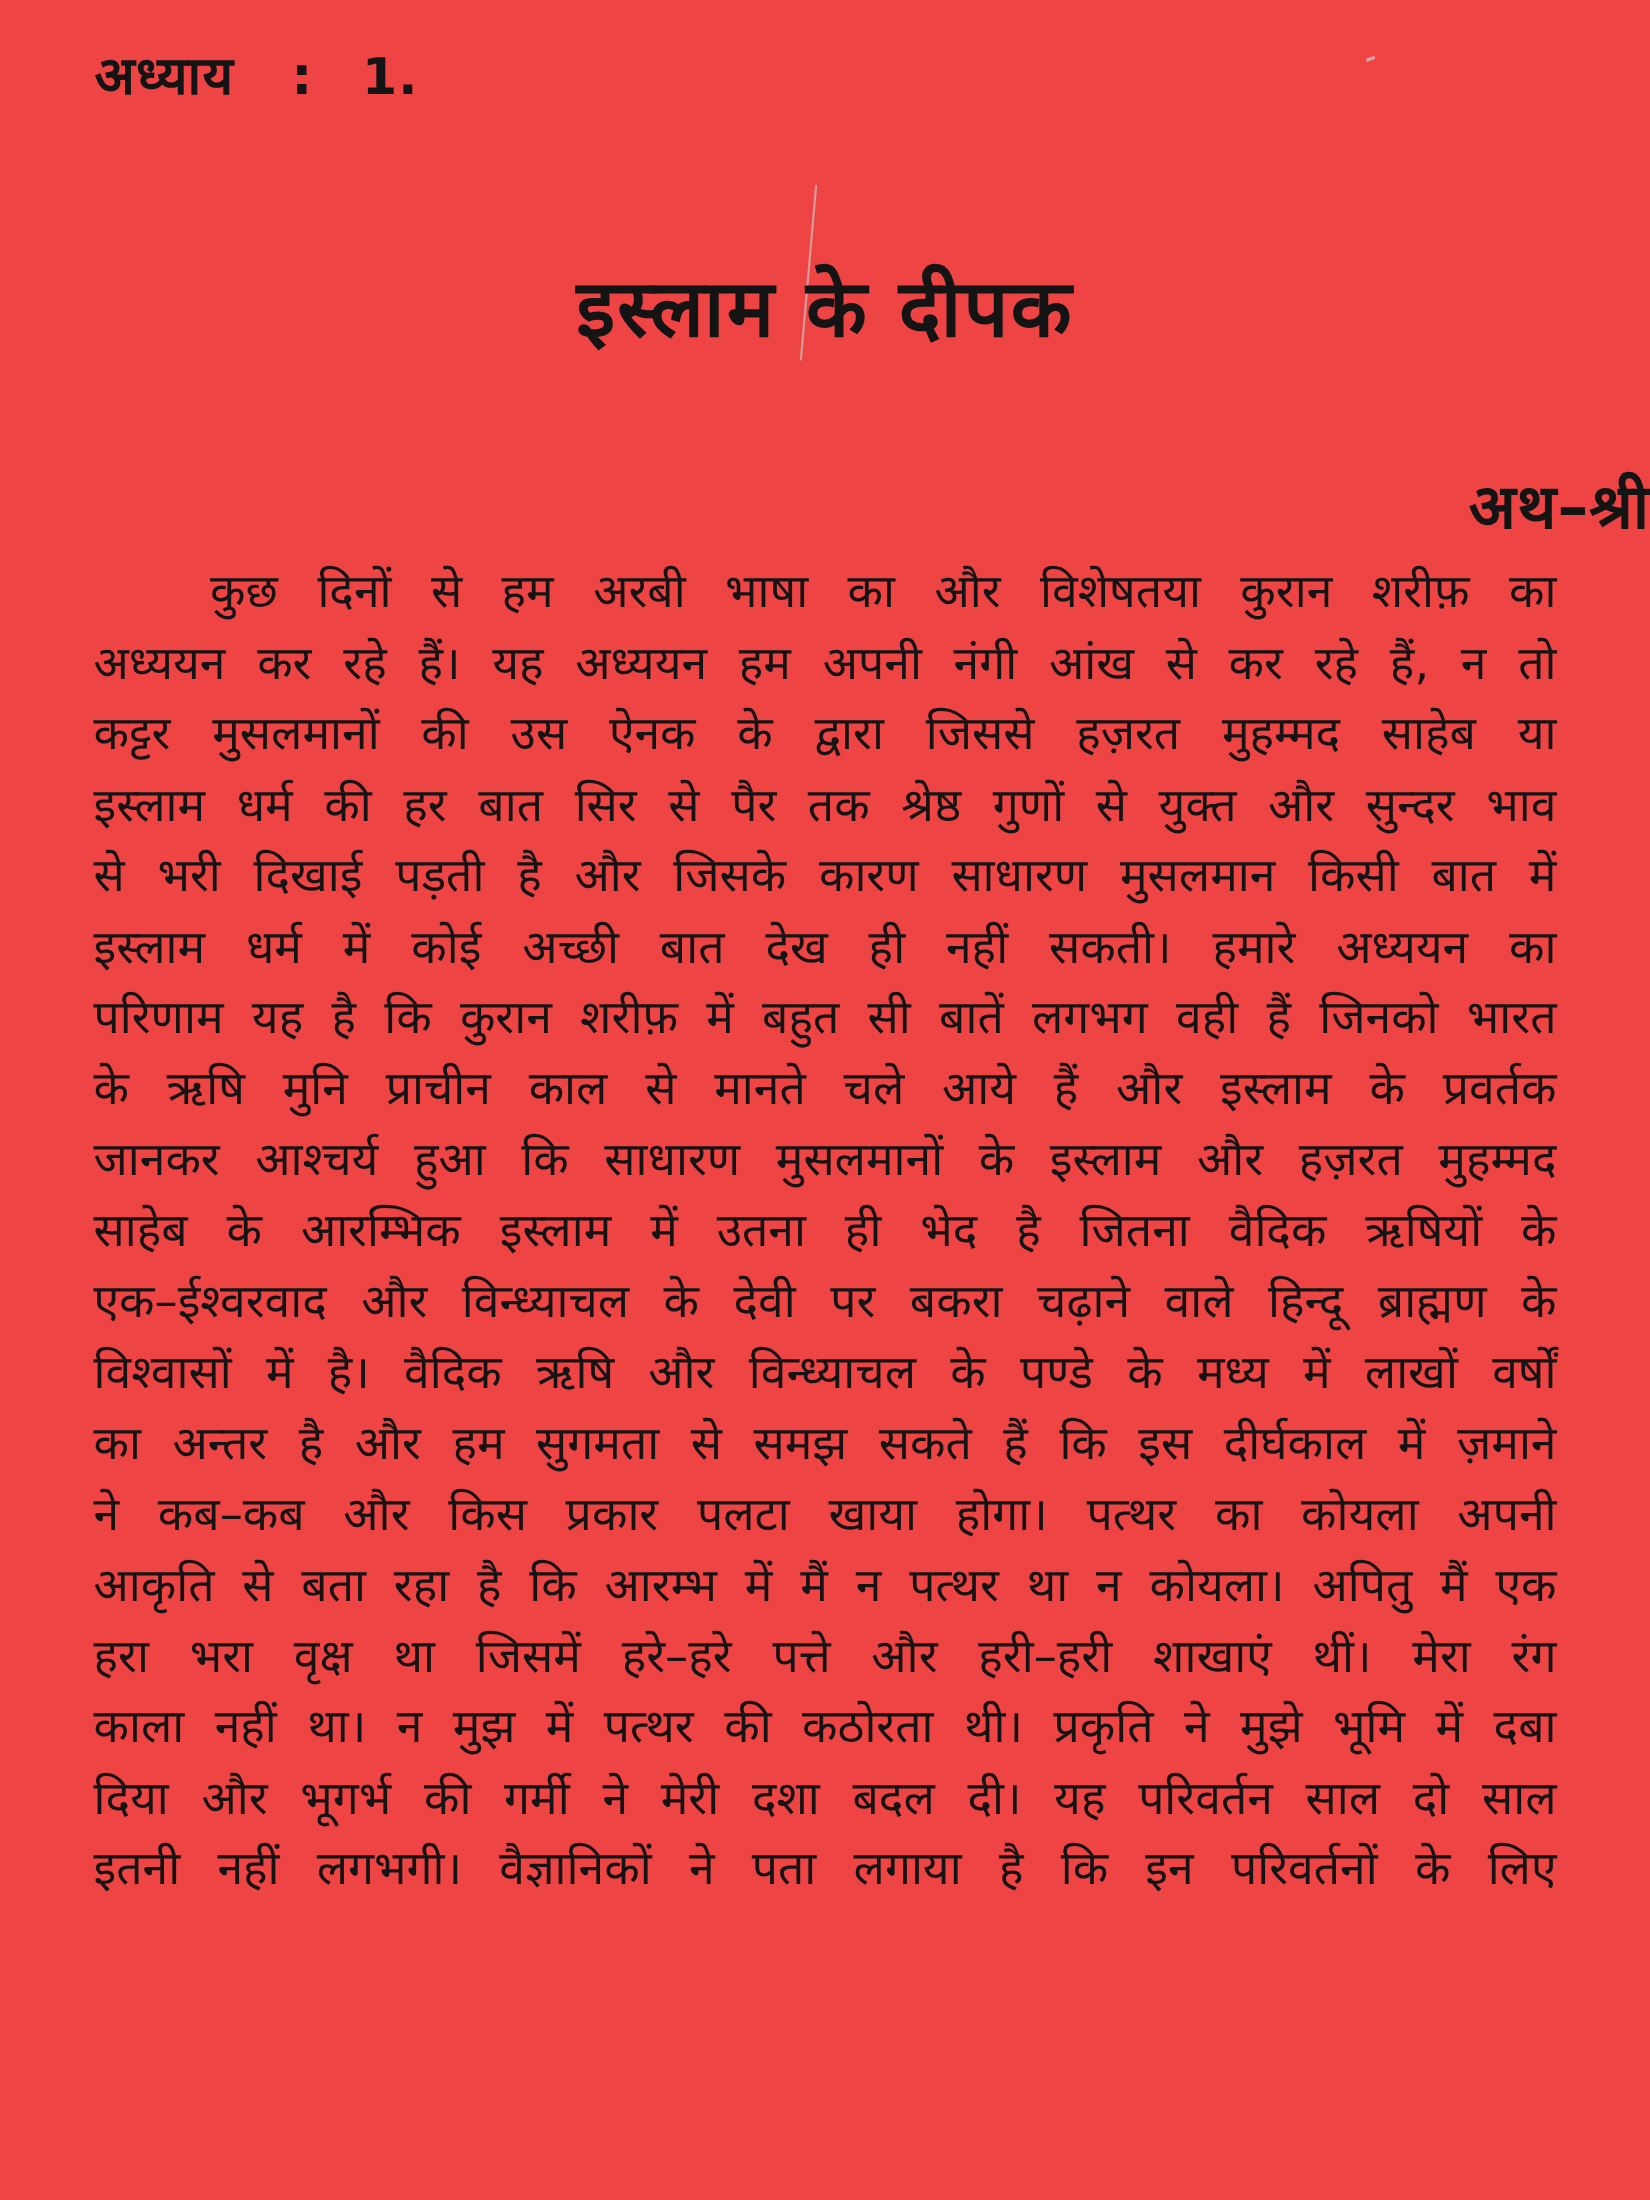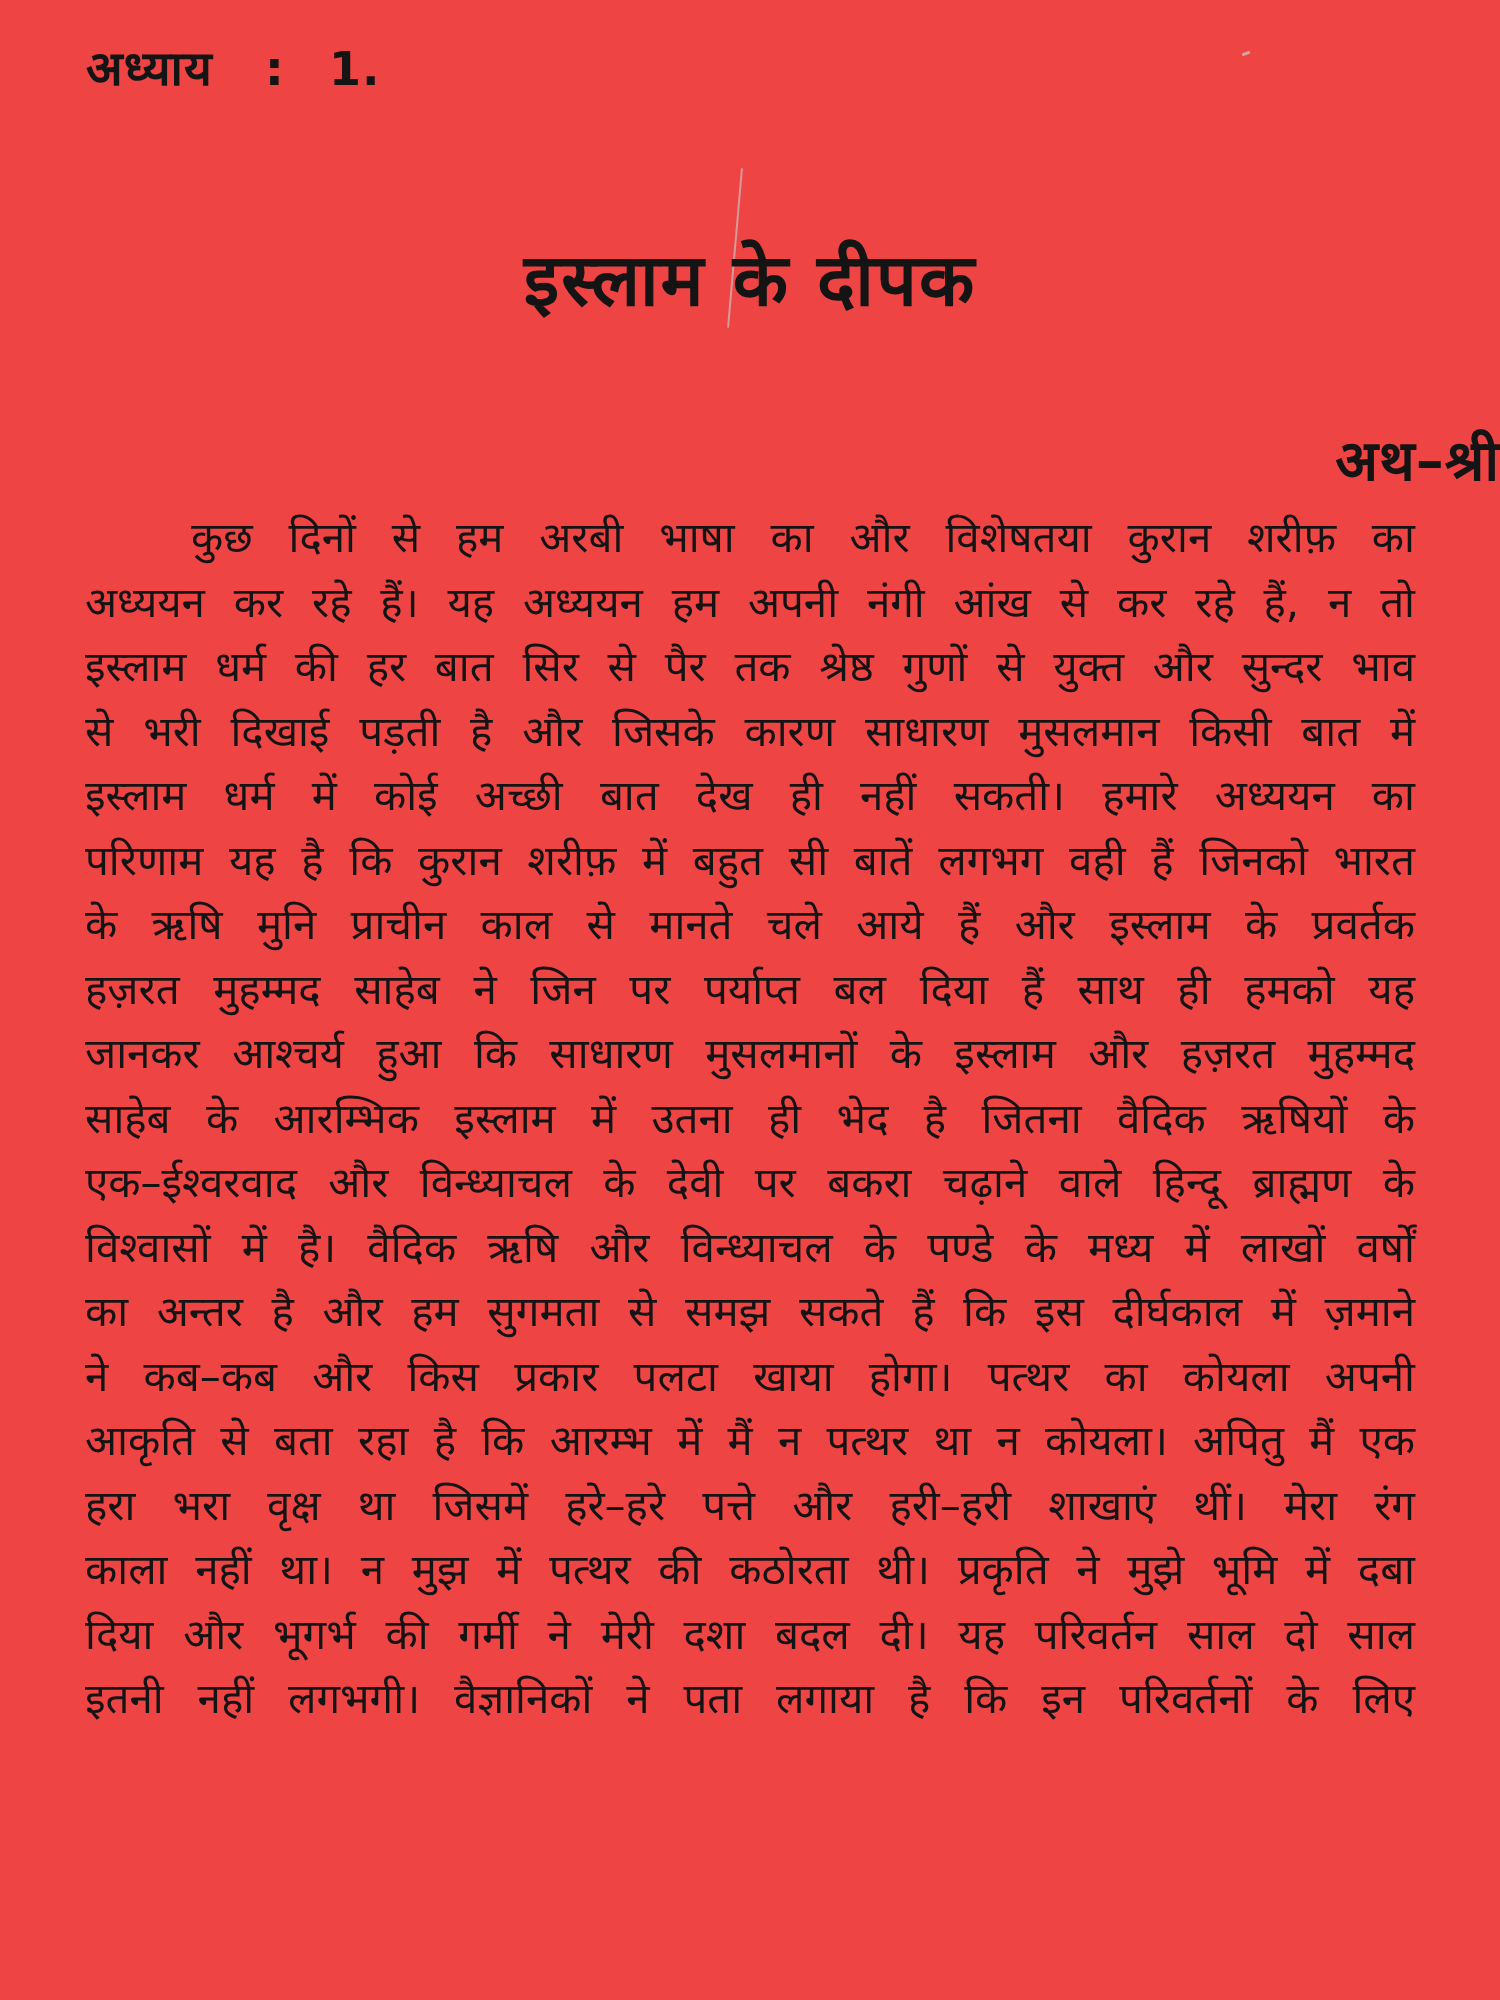--- a/index.html
+++ b/index.html
@@ -106,26 +106,26 @@
   <div class="crease"></div>
   <div class="speck"></div>
 
   <h1 class="title">इस्लाम के दीपक</h1>
 
   <h2 class="subtitle">अथ–श्री</h2>
 
   <div class="body">
       <div class="line">कुछ दिनों से हम अरबी भाषा का और विशेषतया कुरान शरीफ़ का</div>
       <div class="line">अध्ययन कर रहे हैं। यह अध्ययन हम अपनी नंगी आंख से कर रहे हैं, न तो</div>
+      <div class="line">कट्टर मुसलमानों की उस ऐनक के द्वारा जिससे हज़रत मुहम्मद साहेब या</div>
       <div class="line">इस्लाम धर्म की हर बात सिर से पैर तक श्रेष्ठ गुणों से युक्त और सुन्दर भाव</div>
       <div class="line">से भरी दिखाई पड़ती है और जिसके कारण साधारण मुसलमान किसी बात में</div>
       <div class="line">इस्लाम धर्म में कोई अच्छी बात देख ही नहीं सकती। हमारे अध्ययन का</div>
       <div class="line">परिणाम यह है कि कुरान शरीफ़ में बहुत सी बातें लगभग वही हैं जिनको भारत</div>
       <div class="line">के ऋषि मुनि प्राचीन काल से मानते चले आये हैं और इस्लाम के प्रवर्तक</div>
-      <div class="line">हज़रत मुहम्मद साहेब ने जिन पर पर्याप्त बल दिया हैं साथ ही हमको यह</div>
       <div class="line">जानकर आश्चर्य हुआ कि साधारण मुसलमानों के इस्लाम और हज़रत मुहम्मद</div>
       <div class="line">साहेब के आरम्भिक इस्लाम में उतना ही भेद है जितना वैदिक ऋषियों के</div>
       <div class="line">एक–ईश्वरवाद और विन्ध्याचल के देवी पर बकरा चढ़ाने वाले हिन्दू ब्राह्मण के</div>
       <div class="line">विश्वासों में है। वैदिक ऋषि और विन्ध्याचल के पण्डे के मध्य में लाखों वर्षों</div>
       <div class="line">का अन्तर है और हम सुगमता से समझ सकते हैं कि इस दीर्घकाल में ज़माने</div>
       <div class="line">ने कब–कब और किस प्रकार पलटा खाया होगा। पत्थर का कोयला अपनी</div>
       <div class="line">आकृति से बता रहा है कि आरम्भ में मैं न पत्थर था न कोयला। अपितु मैं एक</div>
       <div class="line">हरा भरा वृक्ष था जिसमें हरे–हरे पत्ते और हरी–हरी शाखाएं थीं। मेरा रंग</div>
       <div class="line">काला नहीं था। न मुझ में पत्थर की कठोरता थी। प्रकृति ने मुझे भूमि में दबा</div>
       <div class="line">दिया और भूगर्भ की गर्मी ने मेरी दशा बदल दी। यह परिवर्तन साल दो साल</div>

